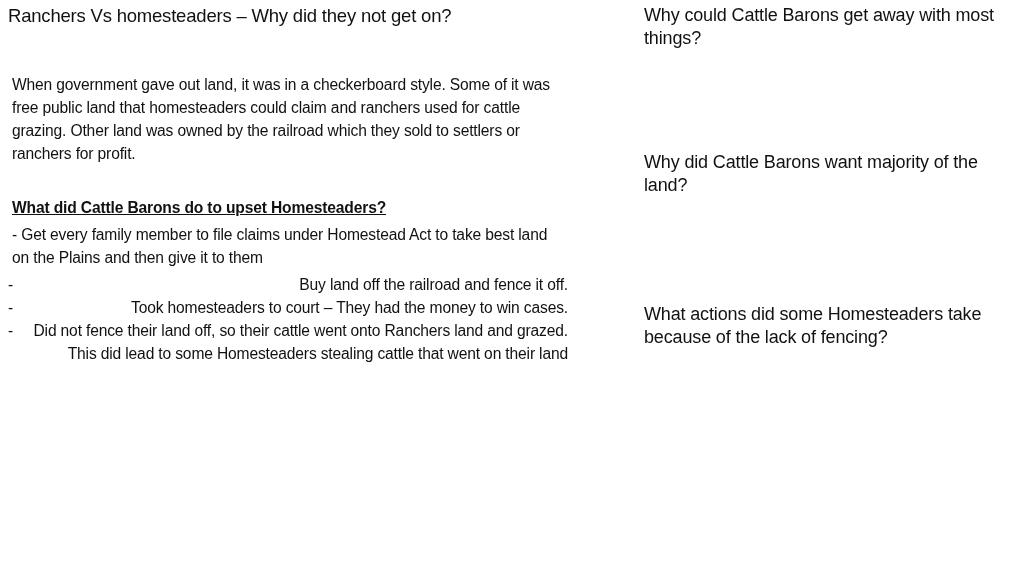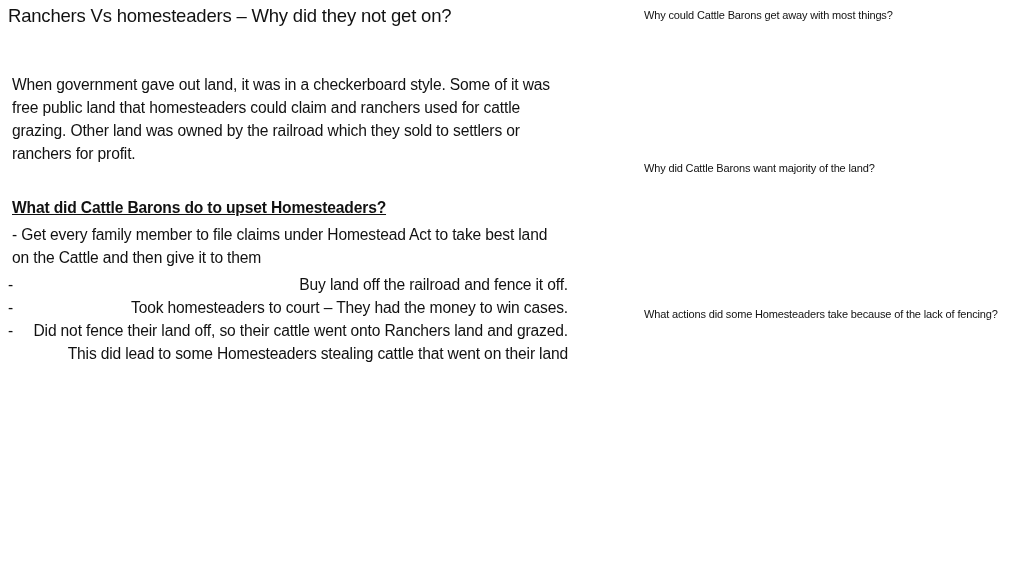--- a/index.html
+++ b/index.html
@@ -17,37 +17,37 @@
     line-height: 23px; letter-spacing: -0.15px;
   }
   .main p { margin: 4px; }
   .bold { font-weight: bold; }
   .underline { text-decoration: underline; }
   .gap { height: 23px; }
   .bullet { display: flex; }
   .bullet .dash { width: 24px; flex: 0 0 24px; }
   .bullet .text { flex: 1; text-align: right; }
   .q {
-    position: absolute; left: 644px; width: 360px; font-size: 11px; line-height: 23px;
+    position: absolute; left: 644px; width: 360px; font-size: 18px; line-height: 23px;
     letter-spacing: -0.15px;
   }
   .q1 { top: 4px; }
-  .q2 { top: 157px; }
+  .q2 { top: 151px; }
   .q3 { top: 303px; }
 </style>
 </head>
 <body>
 
 <div class="title">Ranchers Vs homesteaders – Why did they not get on?</div>
 
 <div class="main">
   <p>When government gave out land, it was in a checkerboard style. Some of it was free public land that homesteaders could claim and ranchers used for cattle grazing. Other land was owned by the railroad which they sold to settlers or ranchers for profit.</p>
   <div class="gap"></div>
   <p class="bold underline">What did Cattle Barons do to upset Homesteaders?</p>
-  <p>- Get every family member to file claims under Homestead Act to take best land on the Cattle and then give it to them</p>
+  <p>- Get every family member to file claims under Homestead Act to take best land on the Plains and then give it to them</p>
   <div class="bullet">
     <span class="dash">-</span>
     <span class="text">Buy land off the railroad and fence it off.</span>
   </div>
   <div class="bullet">
     <span class="dash">-</span>
     <span class="text">Took homesteaders to court – They had the money to win cases.</span>
   </div>
   <div class="bullet">
     <span class="dash">-</span>

